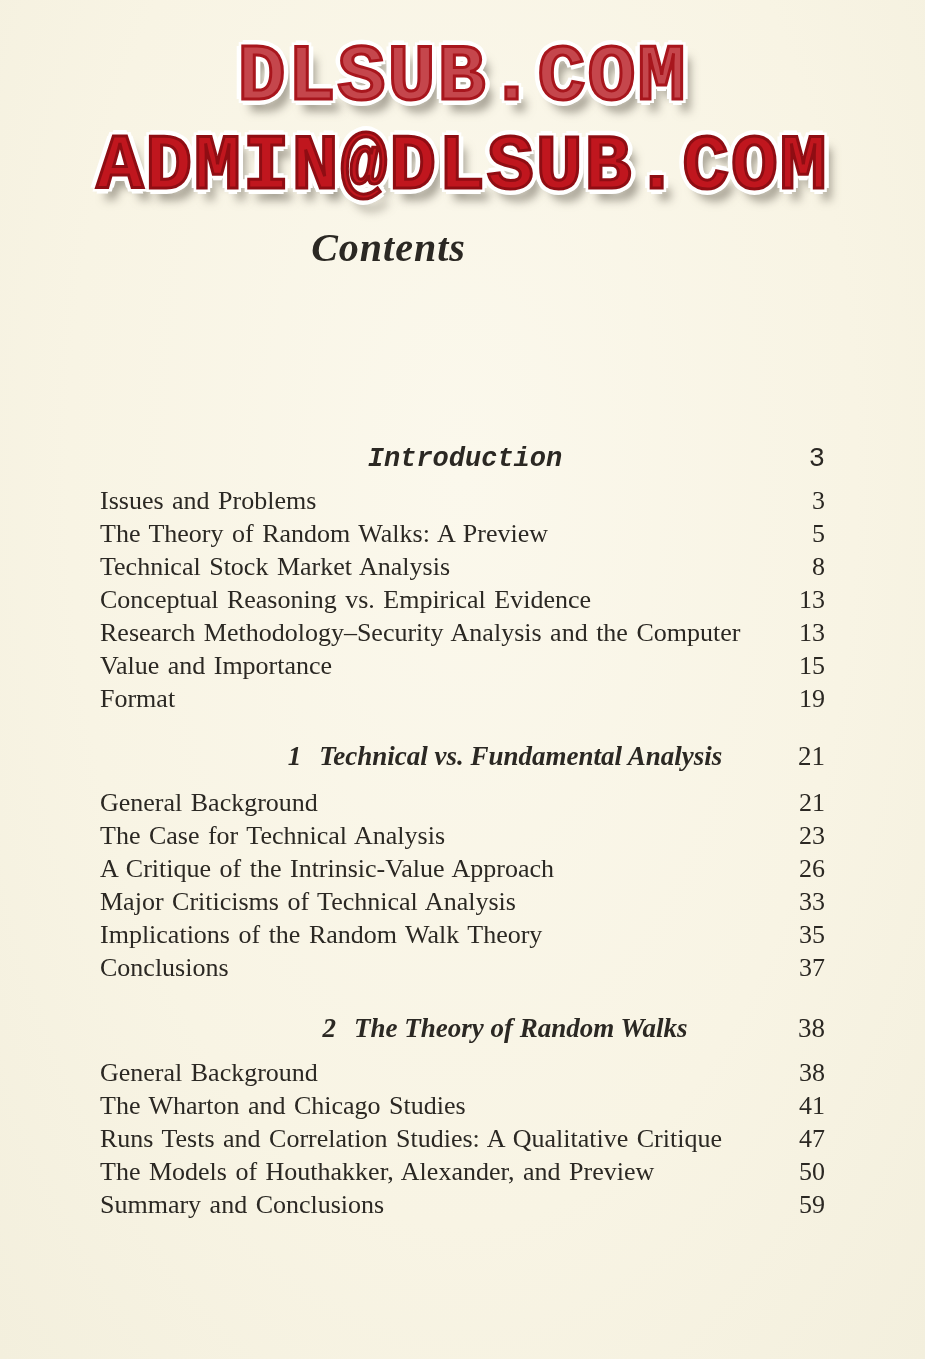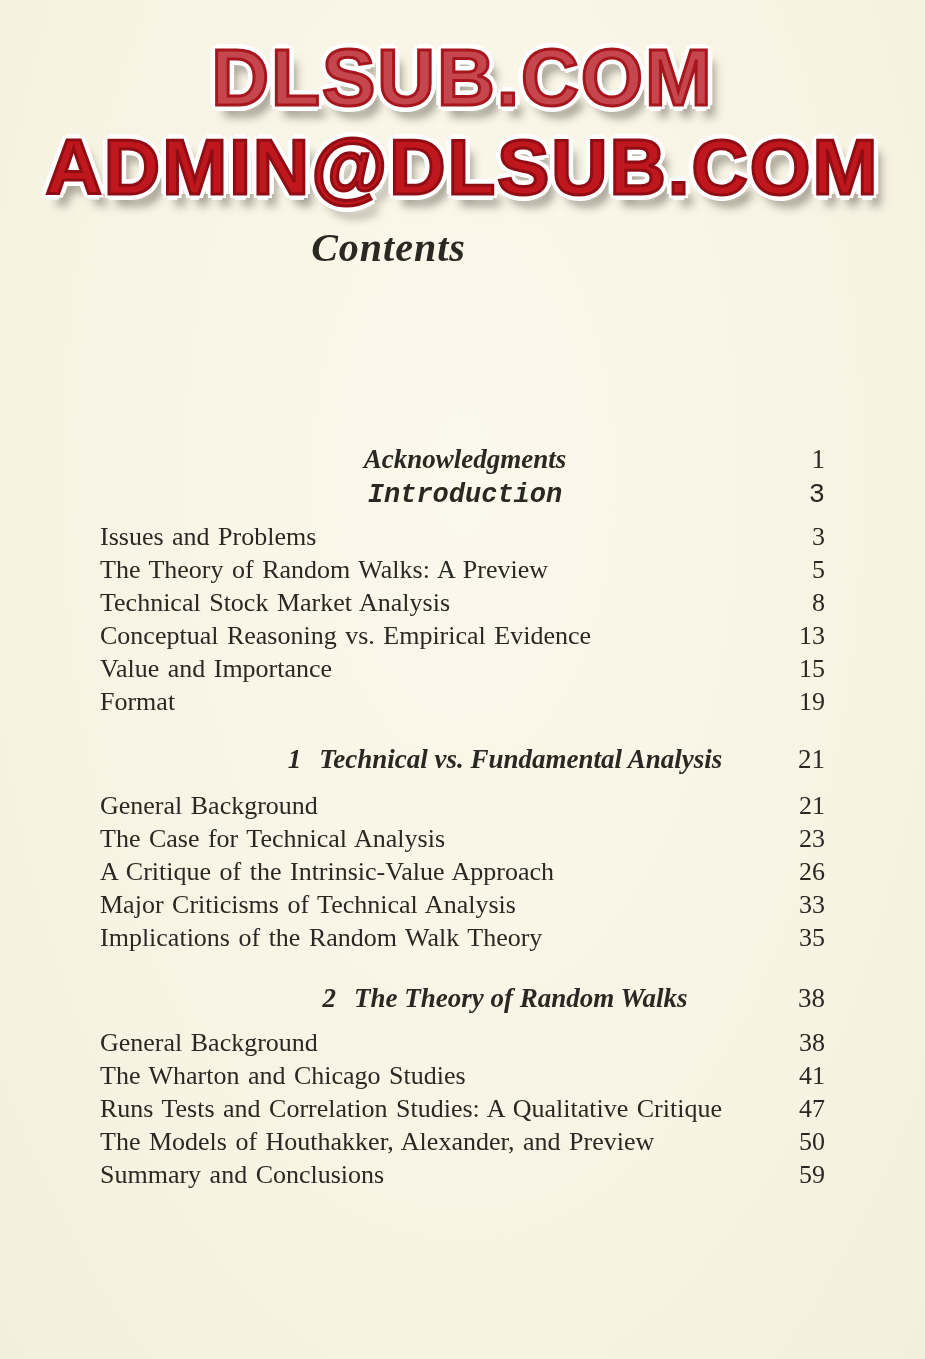--- a/index.html
+++ b/index.html
@@ -12,21 +12,21 @@
     overflow: hidden;
     background: radial-gradient(ellipse at 50% 35%, #fbf8ec 0%, #f8f4e4 60%, #f3efdd 100%);
     font-family: "Liberation Serif", "DejaVu Serif", serif;
     color: #2b2823;
   }
 
   
   .watermark {
     padding-top: 38px;
     text-align: center;
-    font-family: Liberation Sans, sans-serif;
+    font-family: Liberation Mono, monospace;
     font-weight: bold;
     user-select: none;
   }
   .wm-line {
     line-height: 1;
     letter-spacing: 2px;
     white-space: nowrap;
     text-shadow:
       -6px 0 0 #ffffff, 6px 0 0 #ffffff,
       0 -6px 0 #ffffff, 0 6px 0 #ffffff,
@@ -112,26 +112,20 @@
 
 <div class="watermark">
   <div class="wm-line wm-line1">DLSUB.COM</div>
   <div class="wm-line wm-line2">ADMIN@DLSUB.COM</div>
 </div>
 
 <div class="contents-title">Contents</div>
 
 <div class="toc">
 
-  <div class="toc-row toc-heading front">
-    <div class="h-text">
-      <span>Acknowledgments</span>
-    </div>
-    <div class="page-num">1</div>
-  </div>
 
   <div class="toc-row toc-heading front sec-intro-heading">
     <div class="h-text">
       <span>Introduction</span>
     </div>
     <div class="page-num">3</div>
   </div>
 
   <div class="sec-intro-items">
     <div class="toc-row">
@@ -144,20 +138,24 @@
     </div>
     <div class="toc-row">
       <div class="item-title">Technical Stock Market Analysis</div>
       <div class="page-num">8</div>
     </div>
     <div class="toc-row">
       <div class="item-title">Conceptual Reasoning vs. Empirical Evidence</div>
       <div class="page-num">13</div>
     </div>
     <div class="toc-row">
+      <div class="item-title">Research Methodology–Security Analysis and the Computer</div>
+      <div class="page-num">13</div>
+    </div>
+    <div class="toc-row">
       <div class="item-title">Value and Importance</div>
       <div class="page-num">15</div>
     </div>
     <div class="toc-row">
       <div class="item-title">Format</div>
       <div class="page-num">19</div>
     </div>
   </div>
 
   <div class="toc-row toc-heading chapter sec-ch1-heading">
@@ -181,20 +179,24 @@
       <div class="page-num">26</div>
     </div>
     <div class="toc-row">
       <div class="item-title">Major Criticisms of Technical Analysis</div>
       <div class="page-num">33</div>
     </div>
     <div class="toc-row">
       <div class="item-title">Implications of the Random Walk Theory</div>
       <div class="page-num">35</div>
     </div>
+    <div class="toc-row">
+      <div class="item-title">Conclusions</div>
+      <div class="page-num">37</div>
+    </div>
   </div>
 
   <div class="toc-row toc-heading chapter sec-ch2-heading">
     <div class="h-text">
       <span class="h-num">2</span><span>The Theory of Random Walks</span>
     </div>
     <div class="page-num">38</div>
   </div>
 
   <div class="sec-ch2-items">

